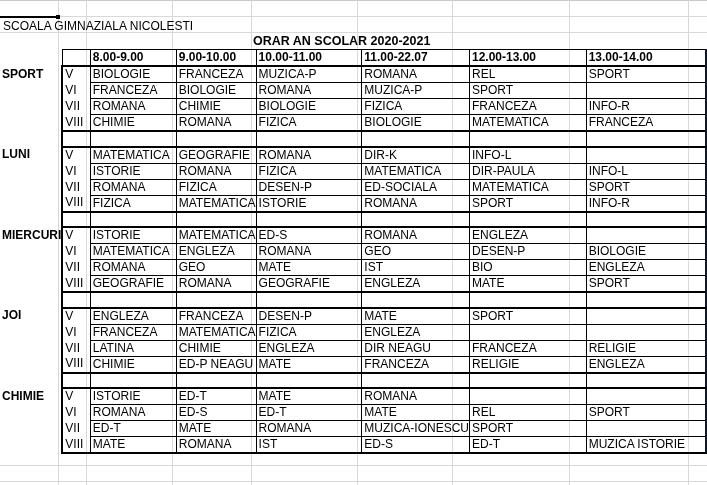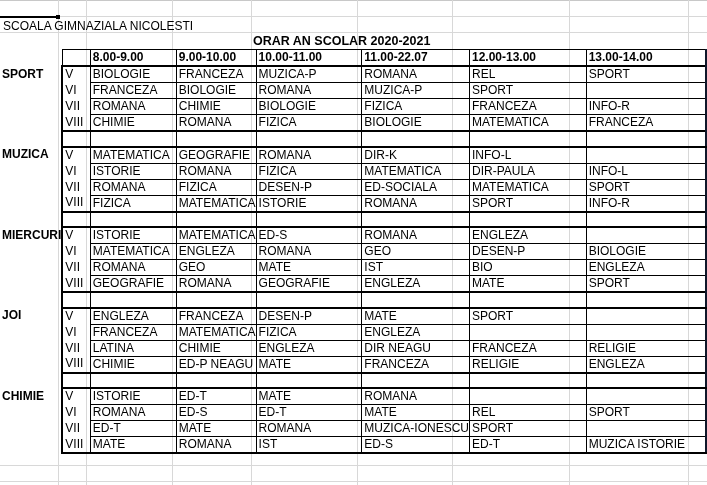--- a/index.html
+++ b/index.html
@@ -117,21 +117,21 @@
         <td></td>
         <td class="cls"></td>
         <td class="sub"></td>
         <td class="sub"></td>
         <td class="sub"></td>
         <td class="sub"></td>
         <td class="sub"></td>
         <td class="sub last"></td>
       </tr>
       <tr class="first">
-        <td class="day">MUZICA</td>
+        <td class="day">LUNI</td>
         <td class="cls">V</td>
         <td class="sub">MATEMATICA</td>
         <td class="sub">GEOGRAFIE</td>
         <td class="sub">ROMANA</td>
         <td class="sub">DIR-K</td>
         <td class="sub">INFO-L</td>
         <td class="sub last"></td>
       </tr>
       <tr>
         <td class="day"></td>

